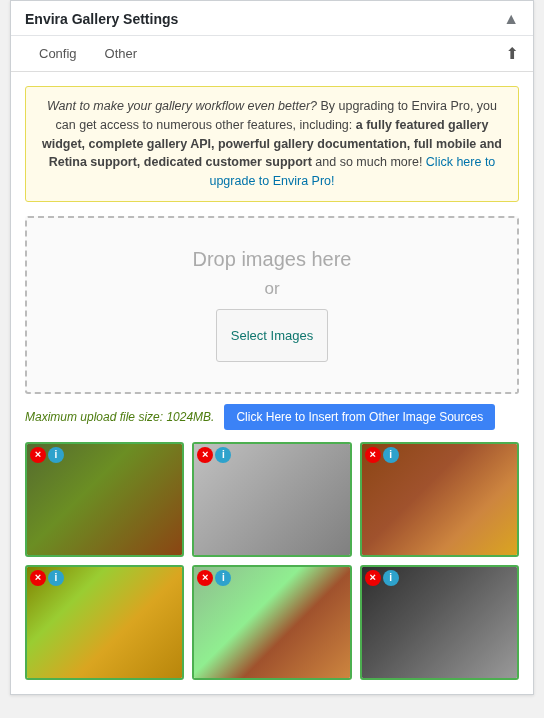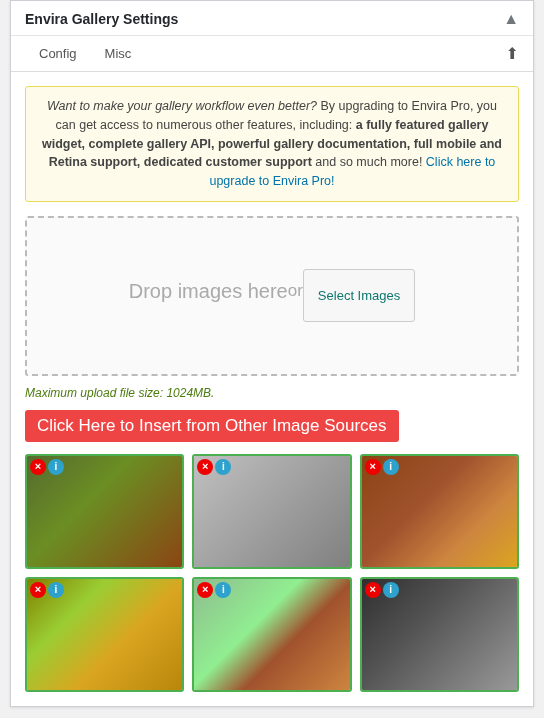--- a/index.html
+++ b/index.html
@@ -85,20 +85,21 @@
     .promo-box strong { font-weight: 600; }
     .promo-box a {
       color: #0073aa;
       text-decoration: none;
     }
     .drop-zone {
       border: 2px dashed #bbb;
       border-radius: 3px;
       min-height: 160px;
       display: flex;
+      flex-direction: column;
       align-items: center;
       justify-content: center;
       margin-bottom: 10px;
       background: #fafafa;
       padding: 30px;
     }
     .drop-text {
       font-size: 20px;
       color: #aaa;
       margin-bottom: 8px;
@@ -123,26 +124,26 @@
       gap: 10px;
       margin-bottom: 12px;
       flex-wrap: wrap;
     }
     .upload-size-text {
       font-size: 12px;
       color: #4d7c0f;
       font-style: italic;
     }
     .insert-sources-btn {
-      background: #ef4444;
+      background: #3b82f6;
       color: #fff;
       border: none;
       border-radius: 3px;
       padding: 6px 12px;
-      font-size: 17px;
+      font-size: 12px;
       cursor: pointer;
       white-space: nowrap;
     }
     .gallery-grid {
       display: grid;
       grid-template-columns: repeat(3, 1fr);
       gap: 8px;
     }
     .gallery-item {
       position: relative;
@@ -198,21 +199,21 @@
 <div class="panel">
 
   <div class="panel-header">
     <span class="panel-title">Envira Gallery Settings</span>
     <span class="panel-collapse-icon">▲</span>
   </div>
 
   <div class="tabs-row">
     <div class="tabs">
       <a class="tab">Config</a>
-      <a class="tab">Misc</a>
+      <a class="tab">Other</a>
     </div>
     <span class="share-icon">⬆</span>
   </div>
 
   <div class="panel-body">
 
     <div class="promo-box">
       <em>Want to make your gallery workflow even better?</em><span> By upgrading to Envira Pro, you can get access to numerous other features, including: </span><strong>a fully featured gallery widget, complete gallery API, powerful gallery documentation, full mobile and Retina support, dedicated customer support</strong><span> and so much more! </span><a href="#">Click here to upgrade to Envira Pro!</a>
     </div>
 

